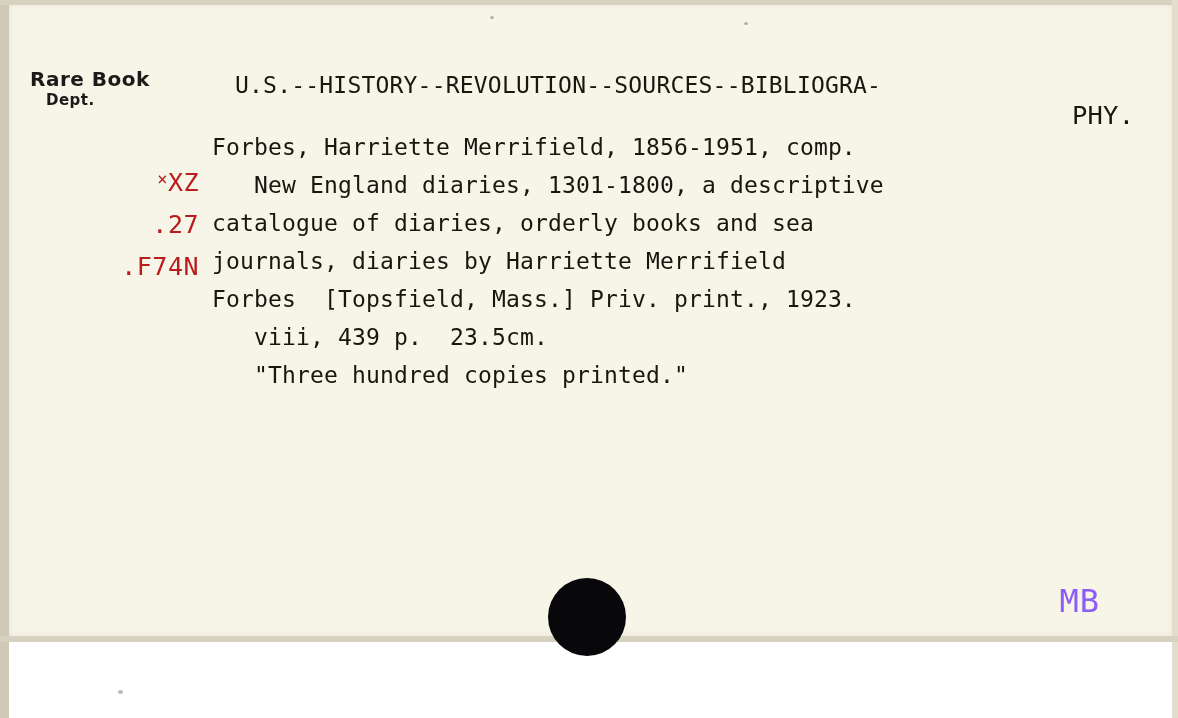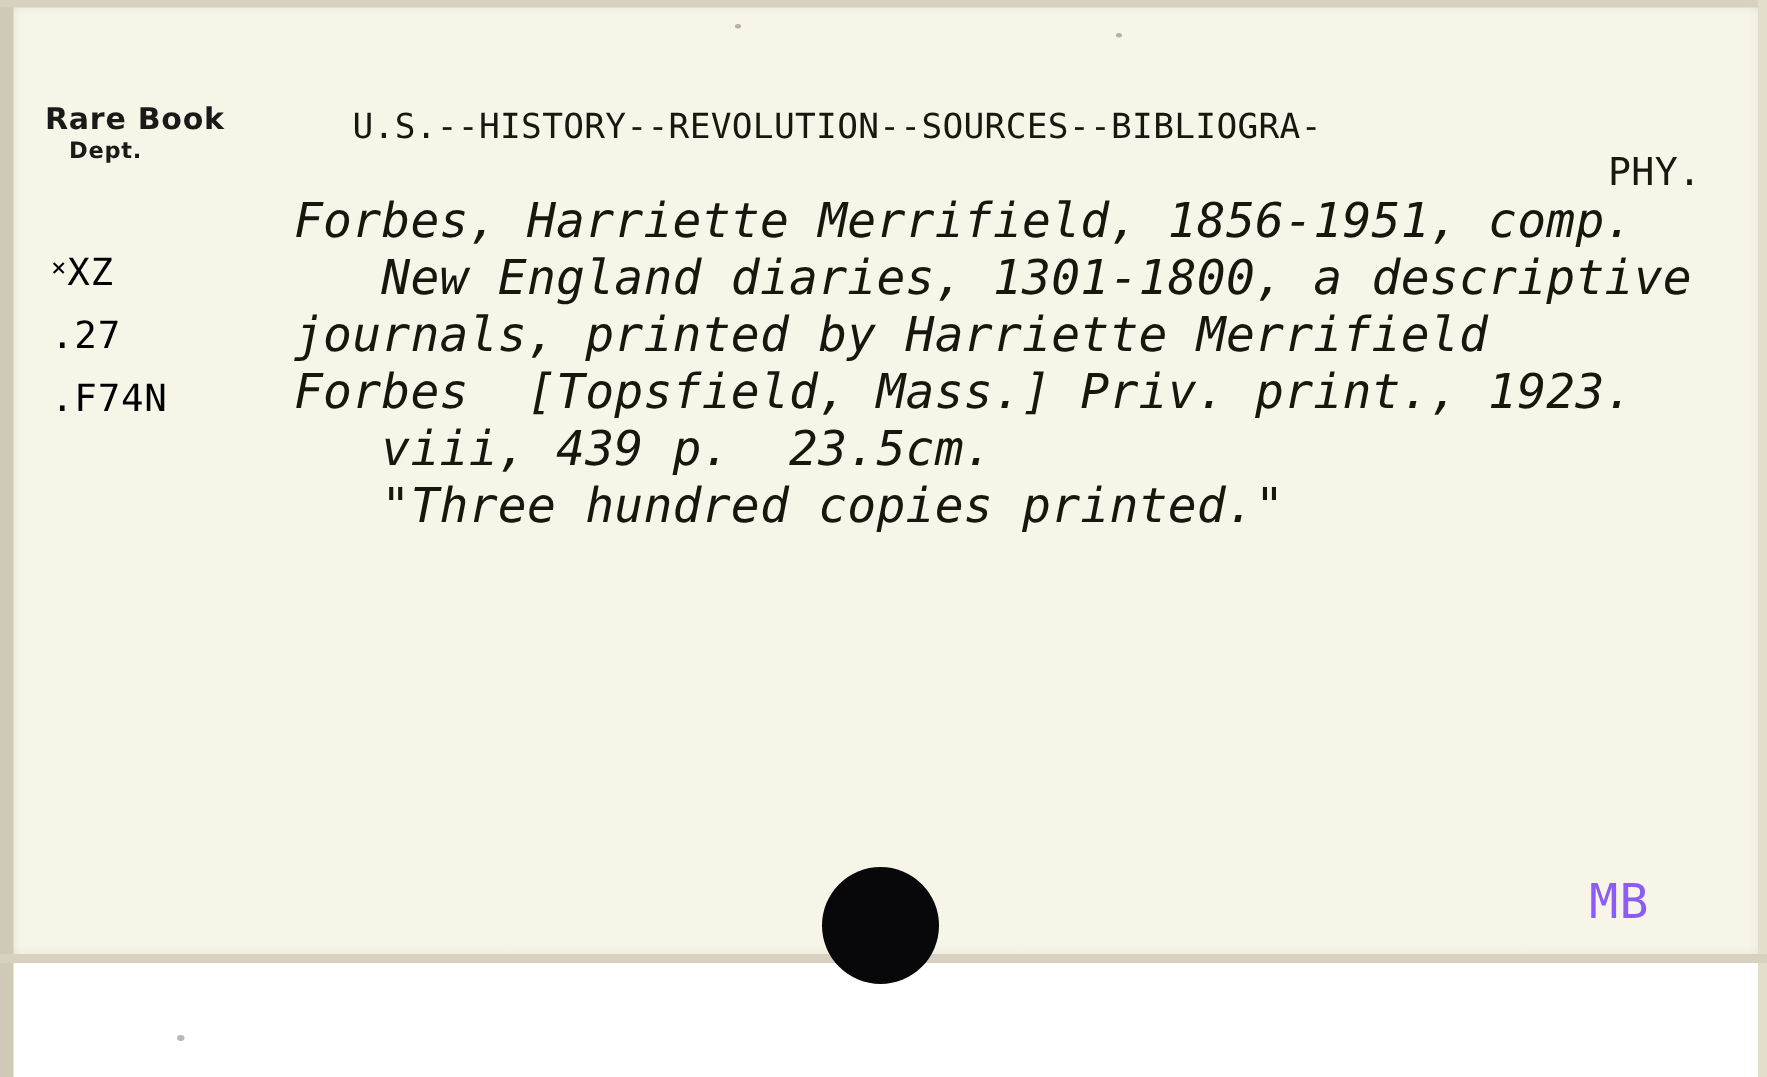--- a/index.html
+++ b/index.html
@@ -80,24 +80,25 @@
     font-size: 15px;
     letter-spacing: 0.5px;
     padding-left: 16px;
   }
 
   .callnumber {
     position: absolute;
     left: 34px;
     top: 158px;
     width: 165px;
-    color: #000000;
+    color: #b91c1c;
     font-size: 25px;
     line-height: 42px;
     letter-spacing: 0.5px;
+    text-align: right;
   }
   .callnumber .cn-line {
     white-space: pre;
   }
   .callnumber .star {
     font-size: 17px;
     vertical-align: 6px;
   }
 
   .subject {
@@ -114,28 +115,27 @@
     left: 1072px;
     top: 100px;
     color: #18180f;
     font-size: 25.5px;
     letter-spacing: 0.2px;
     white-space: pre;
   }
 
   .body-text {
     position: absolute;
-    left: 196px;
+    left: 212px;
     top: 128px;
     width: 960px;
     color: #17170e;
-    font-size: 32px;
+    font-size: 23px;
     line-height: 38px;
     letter-spacing: 0.15px;
-    font-style: italic;
   }
   .body-text .tline {
     white-space: pre;
   }
 
   .punch-hole {
     position: absolute;
     left: 548px;
     top: 578px;
     width: 78px;
@@ -183,21 +183,22 @@
     <div class="cn-line">.27</div>
     <div class="cn-line">.F74N</div>
   </div>
 
   <div class="subject">U.S.--HISTORY--REVOLUTION--SOURCES--BIBLIOGRA-</div>
   <div class="subject-cont">PHY.</div>
 
   <div class="body-text">
     <div class="tline">Forbes, Harriette Merrifield, 1856-1951, comp.</div>
     <div class="tline">   New England diaries, 1301-1800, a descriptive</div>
-    <div class="tline">journals, printed by Harriette Merrifield</div>
+    <div class="tline">catalogue of diaries, orderly books and sea</div>
+    <div class="tline">journals, diaries by Harriette Merrifield</div>
     <div class="tline">Forbes  [Topsfield, Mass.] Priv. print., 1923.</div>
     <div class="tline">   viii, 439 p.  23.5cm.</div>
     <div class="tline">   "Three hundred copies printed."</div>
   </div>
 
   <div class="punch-hole"></div>
 
   <div class="holder-code">MB</div>
 
 </div>

